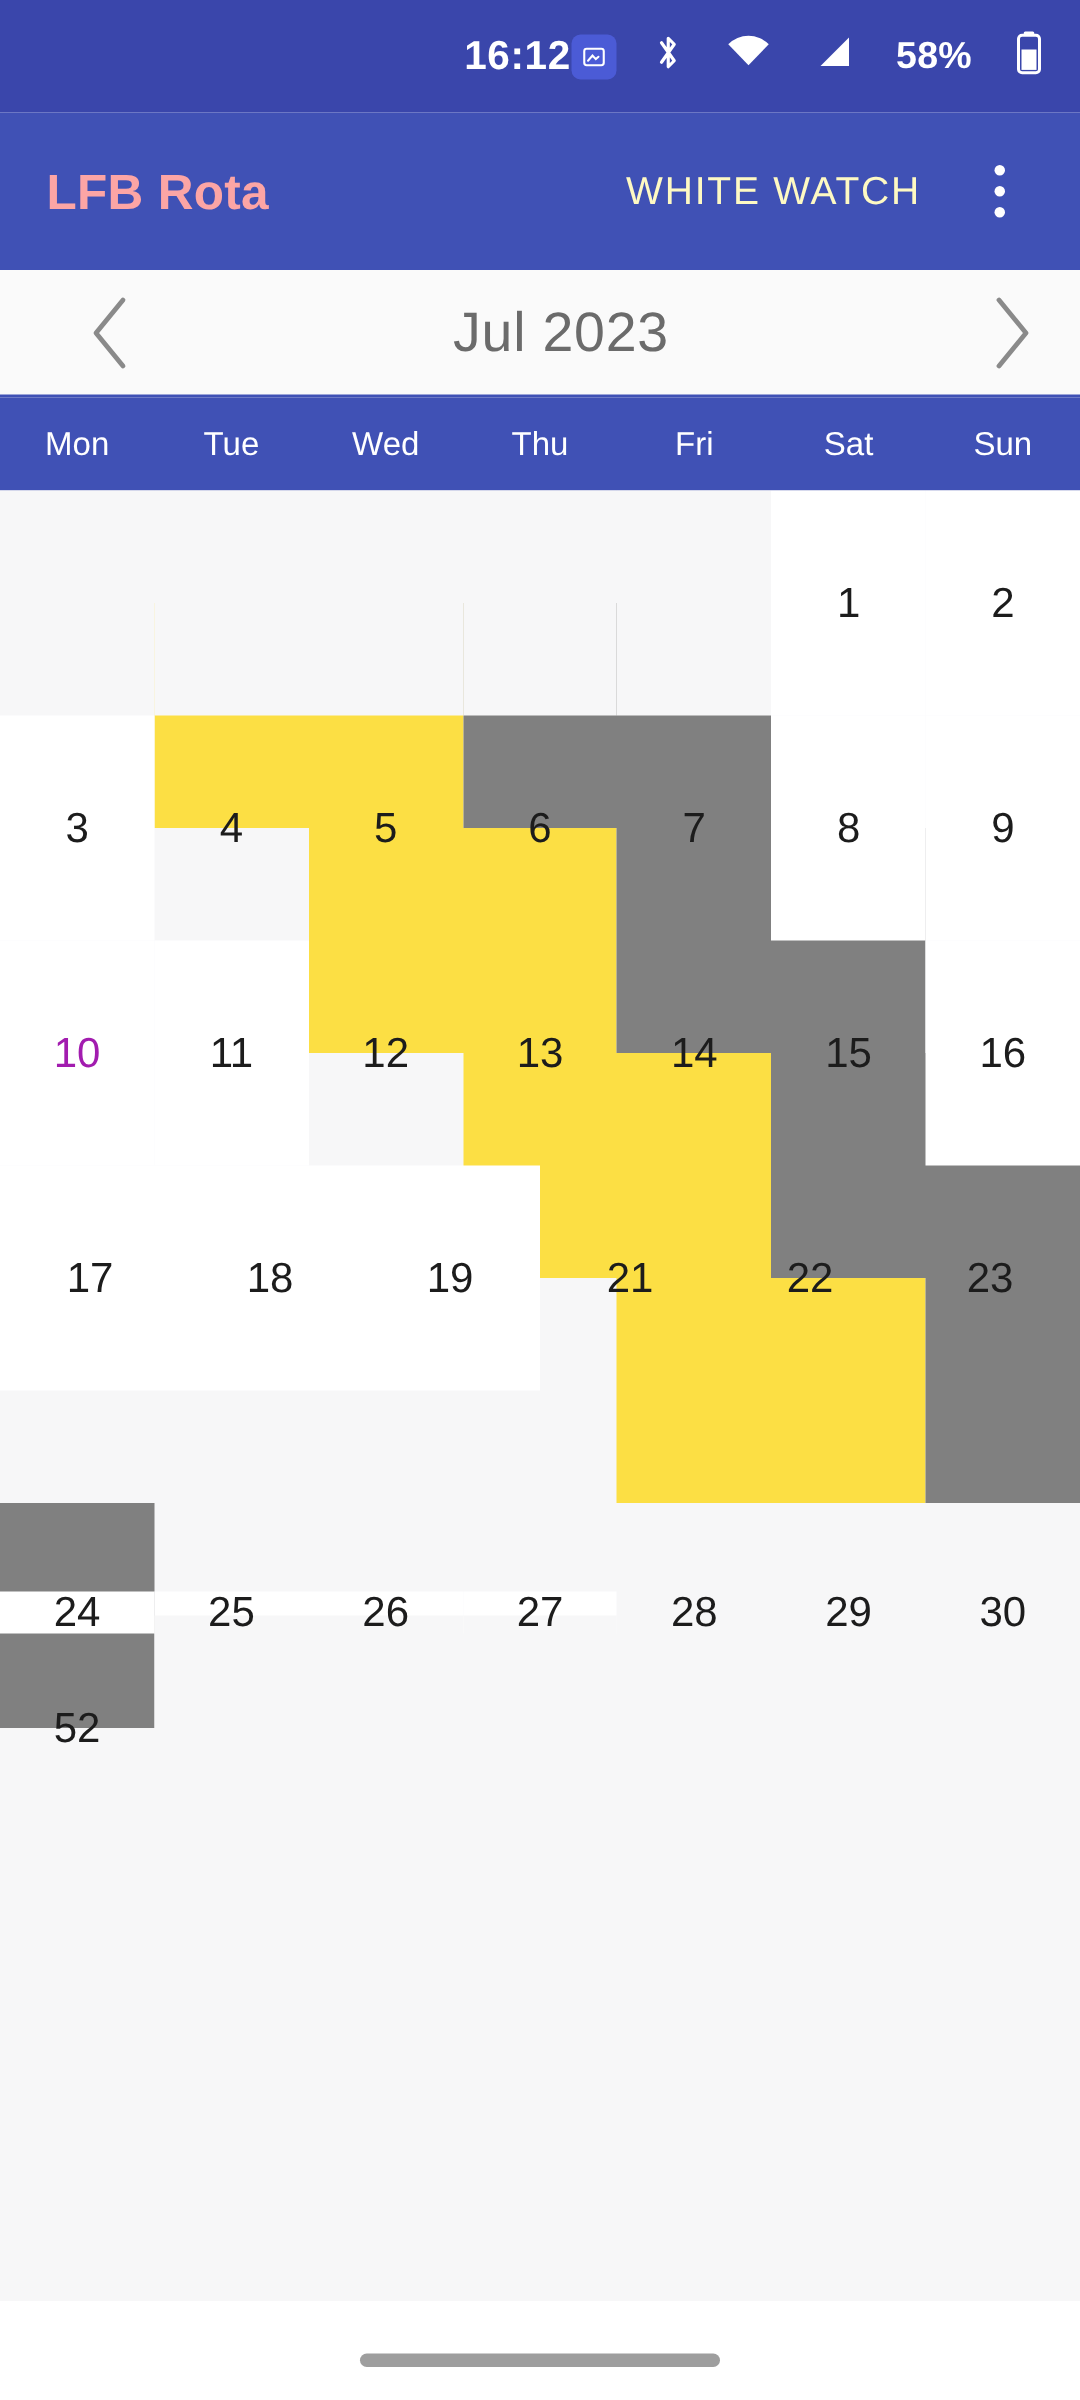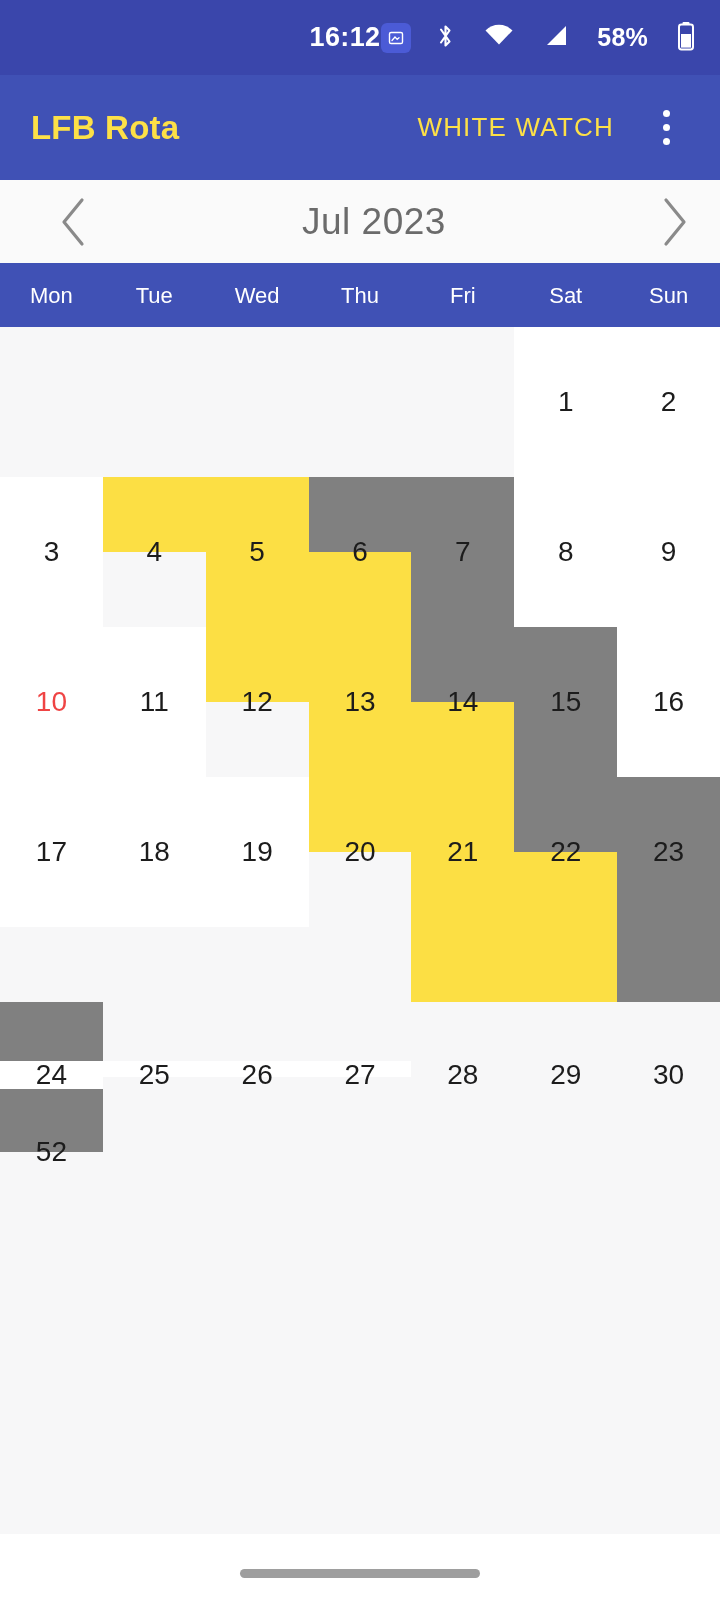--- a/index.html
+++ b/index.html
@@ -28,24 +28,24 @@
     display:flex; align-items:center; gap:28px;
   }
   .sb-batt-text{ font-size:25px; font-weight:700; letter-spacing:.2px; }
 
   
   .appbar{
     position:absolute; top:75px; left:0; width:720px; height:105px;
     background:#4051b5; display:flex; align-items:center;
   }
   .appbar-title{
-    color:#fde047; font-size:33px; font-weight:700; margin-left:31px; letter-spacing:.2px;
+    color:#fca5a5; font-size:33px; font-weight:700; margin-left:31px; letter-spacing:.2px;
   }
   .appbar-watch{
-    position:absolute; right:106px; color:#fde047; font-size:26px;
+    position:absolute; right:106px; color:#fef9c3; font-size:26px;
     font-weight:500; letter-spacing:1.2px;
   }
   .overflow-btn{
     position:absolute; right:30px; width:48px; height:60px;
     display:flex; flex-direction:column; align-items:center; justify-content:center; gap:7px;
   }
   .overflow-btn i{ width:7px; height:7px; border-radius:50%; background:#ffffff; display:block; }
 
   
   .monthbar{
@@ -89,21 +89,21 @@
   .cell .num{
     position:relative; z-index:3;
     font-size:28px; color:#1c1c1c; font-weight:400; line-height:1;
   }
   .cell.is-white::before{
     content:""; position:absolute; inset:0; background:#ffffff; z-index:1;
   }
   .cell.is-empty::before{
     content:""; position:absolute; inset:0; background:#f7f7f8; z-index:1;
   }
-  .cell.marked .num{ color:#ef4444; }
+  .cell.marked .num{ color:#a21caf; }
 
   
   .gesturearea{
     position:absolute; left:0; bottom:0; width:720px; height:66px; background:#ffffff;
   }
   .gesturebar{
     position:absolute; left:50%; transform:translateX(-50%); bottom:22px;
     width:240px; height:9px; border-radius:6px; background:#9e9e9e;
   }
 </style>
@@ -275,23 +275,20 @@
           <div class="cell is-white">
             <span class="num">17</span>
           </div>
           <div class="cell is-white">
             <span class="num">18</span>
           </div>
           <div class="cell is-white">
             <span class="num">19</span>
           </div>
           <div class="cell">
-            <span class="num">20</span>
-          </div>
-          <div class="cell">
             <span class="num">21</span>
           </div>
           <div class="cell">
             <span class="num">22</span>
           </div>
           <div class="cell">
             <span class="num">23</span>
           </div>
         </div>
         <div class="week" style="top: 612px; align-items: flex-end;">

